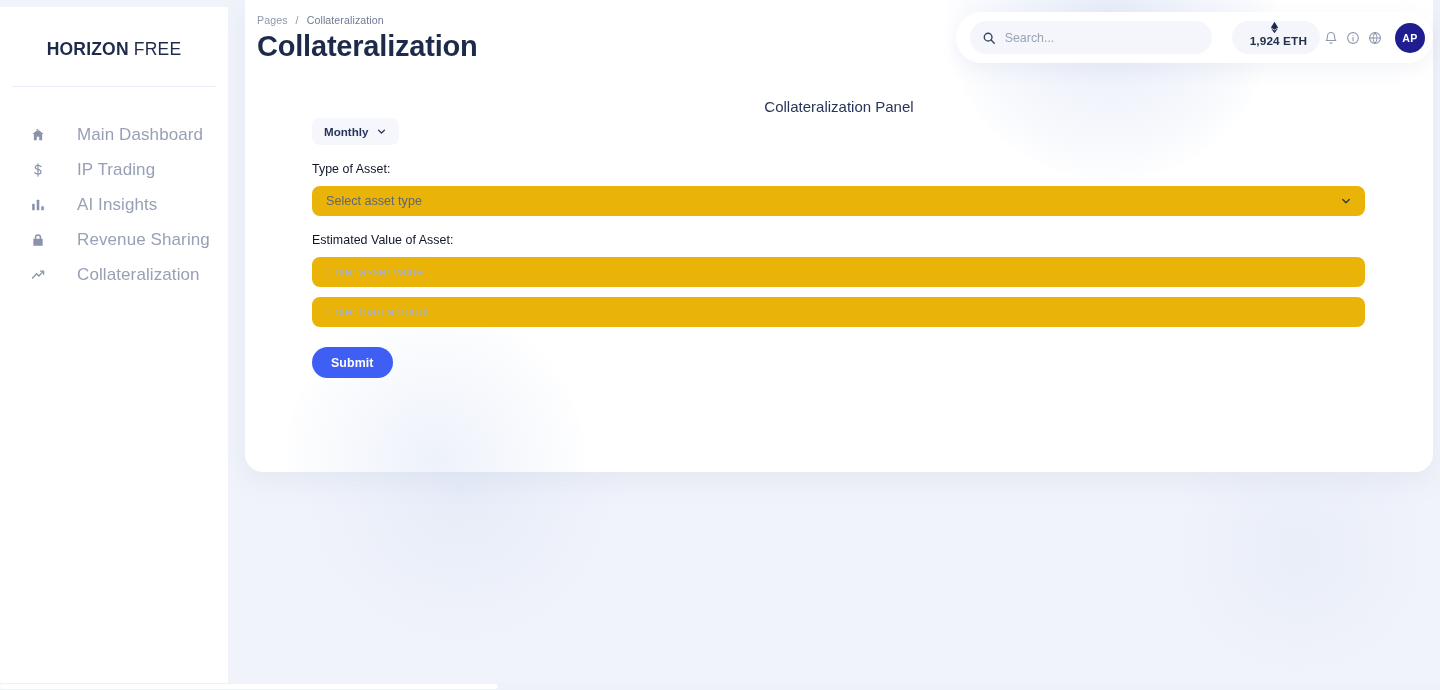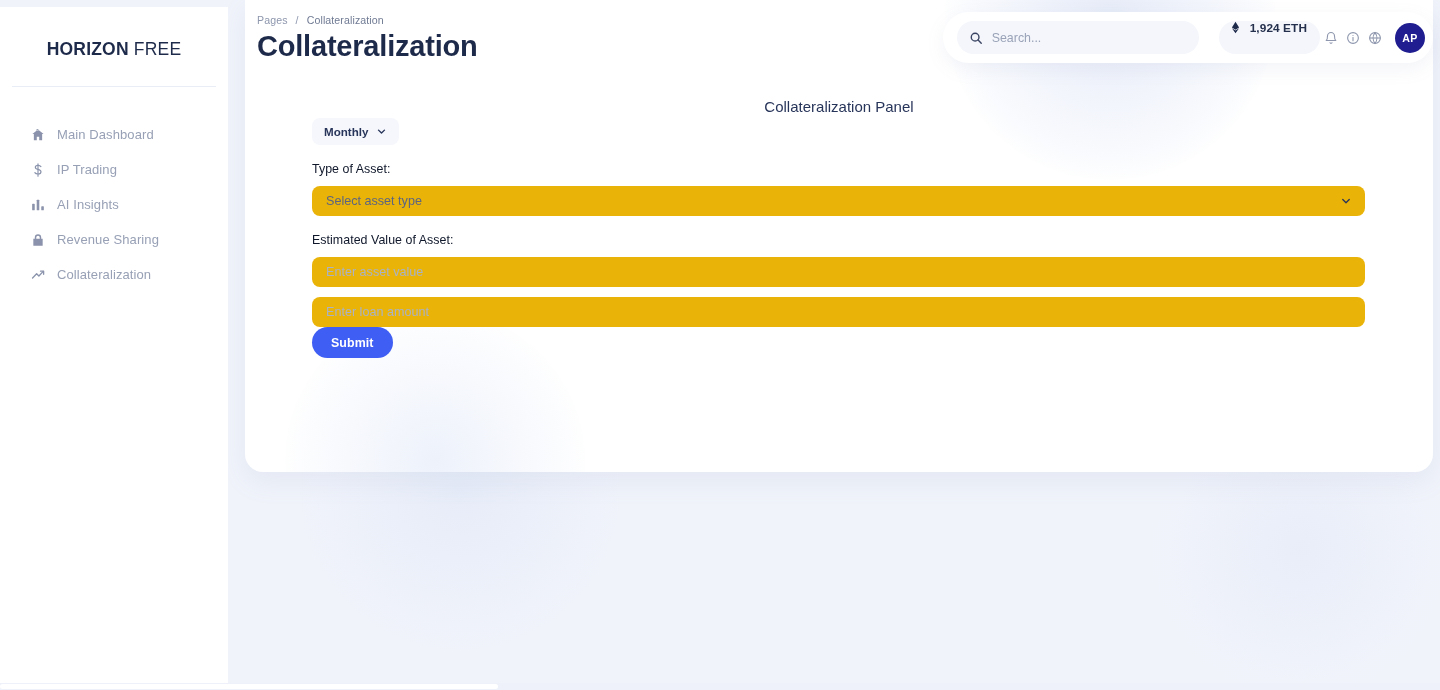--- a/index.html
+++ b/index.html
@@ -66,22 +66,22 @@
   }
   .nav-ico {
     width: 20px;
     display: flex;
     align-items: center;
     justify-content: flex-start;
     color: #8a93ab;
   }
   .nav-ico svg { display: block; }
   .nav-label {
-    margin-left: 6px;
-    font-size: 13px;
+    margin-left: 26px;
+    font-size: 17px;
     color: #97a0b5;
     letter-spacing: .1px;
   }
 
   
   #main-card {
     position: absolute;
     left: 245px; top: 0;
     width: 1188px; height: 472px;
     background: #ffffff;
@@ -146,26 +146,27 @@
     border: 0; outline: 0; background: transparent;
     margin-left: 9px;
     font-family: "Liberation Sans", sans-serif;
     font-size: 12.4px;
     color: #3b4563;
     width: 190px;
   }
   .search-input::placeholder { color: #9aa3b8; }
 
   .eth-pill {
-    display: flex; 
+    display: flex; align-items: center;
     height: 33px;
     margin-left: 20px;
     padding: 0 13px 0 10px;
     background: #f4f6fb;
     border-radius: 17px;
+    flex-direction: column;
   }
   .eth-ico { display: flex; color: #1e2a4a; }
   .eth-val {
     margin-left: 8px;
     font-size: 11.8px;
     font-weight: bold;
     color: #25304d;
     letter-spacing: .1px;
     white-space: nowrap;
   }
@@ -252,20 +253,21 @@
   .control input {
     border: 0; outline: 0; background: transparent;
     width: 100%;
     font-family: "Liberation Sans", sans-serif;
     font-size: 12.6px;
     color: #3b4563;
   }
   .control input::placeholder { color: #a9b2c6; }
 
   .submit-btn {
+    margin-top: 20px;
     height: 31px;
     padding: 0 19px;
     border: 0;
     border-radius: 16px;
     background: #3f5ef3;
     color: #ffffff;
     font-family: "Liberation Sans", sans-serif;
     font-size: 12.4px;
     font-weight: bold;
     letter-spacing: .1px;

